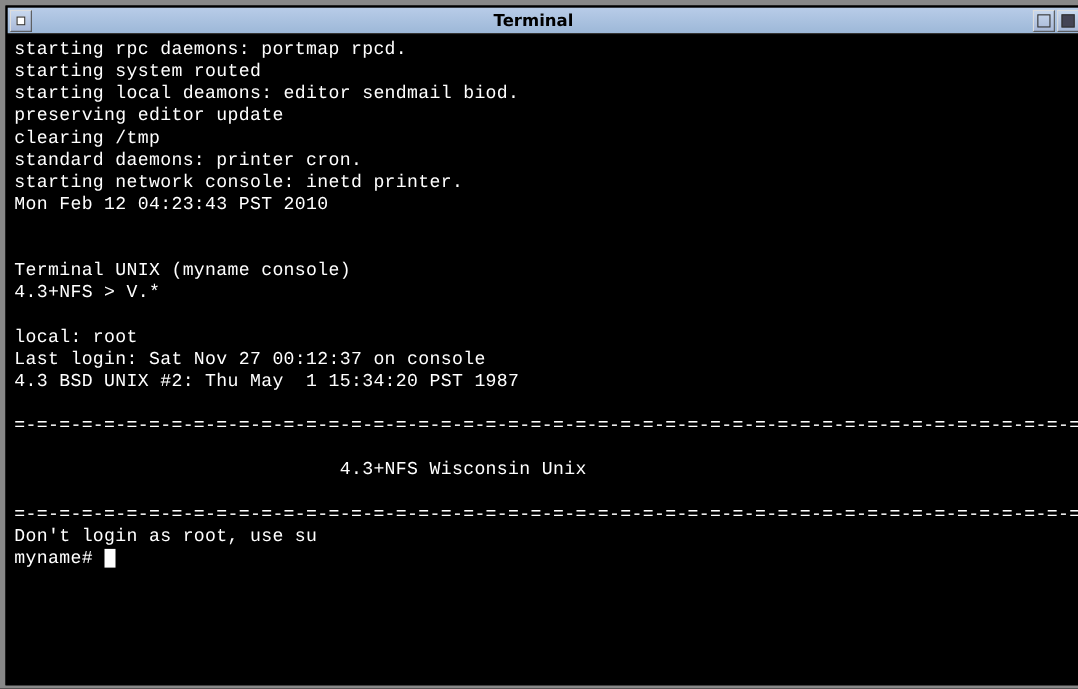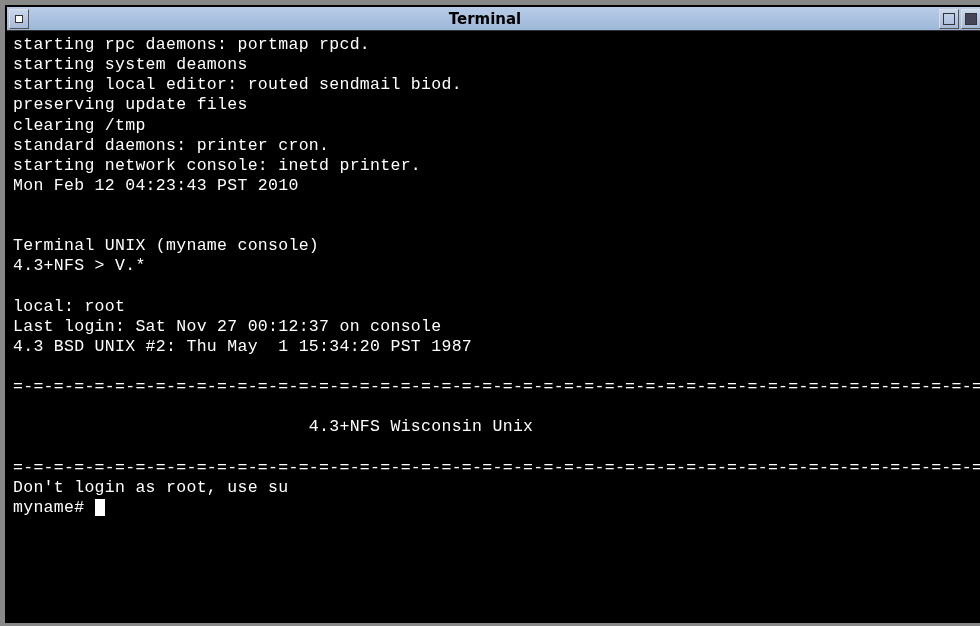--- a/index.html
+++ b/index.html
@@ -114,23 +114,23 @@
 <div class="window">
   <div class="titlebar">
     <div class="titlebar-button-left"></div>
     <div class="title-text">Terminal</div>
     <div class="titlebar-right">
       <div class="titlebar-button-right min-icon"></div>
       <div class="titlebar-button-right max-icon"></div>
     </div>
   </div>
   <div class="terminal-content"><span>starting rpc daemons: portmap rpcd.</span>
-<span>starting system deamons</span>
-<span>starting local editor: routed sendmail biod.</span>
-<span>preserving update files</span>
+<span>starting system routed</span>
+<span>starting local deamons: editor sendmail biod.</span>
+<span>preserving editor update</span>
 <span>clearing /tmp</span>
 <span>standard daemons: printer cron.</span>
 <span>starting network console: inetd printer.</span>
 <span>Mon Feb 12 04:23:43 PST 2010</span>
 <span></span>
 <span></span>
 <span>Terminal UNIX (myname console)</span>
 <span>4.3+NFS &gt; V.*</span>
 <span></span>
 <span>local: root</span>

